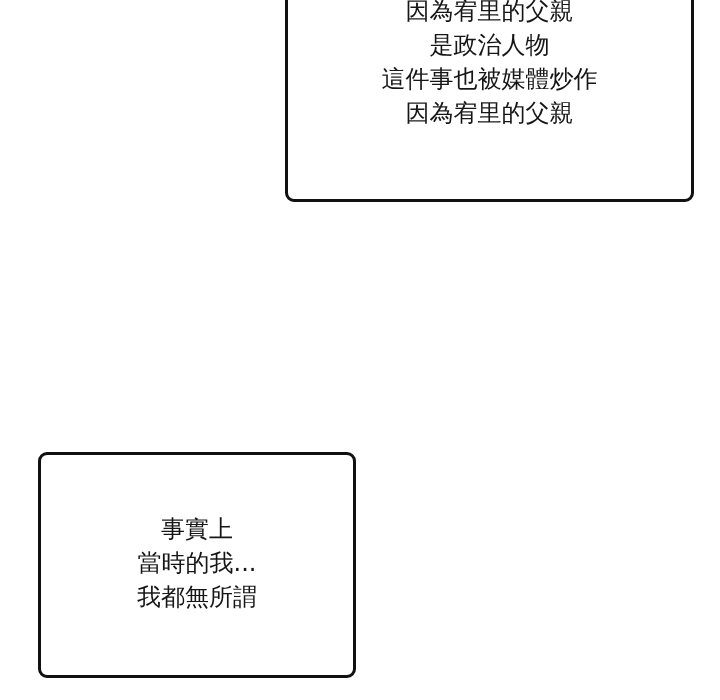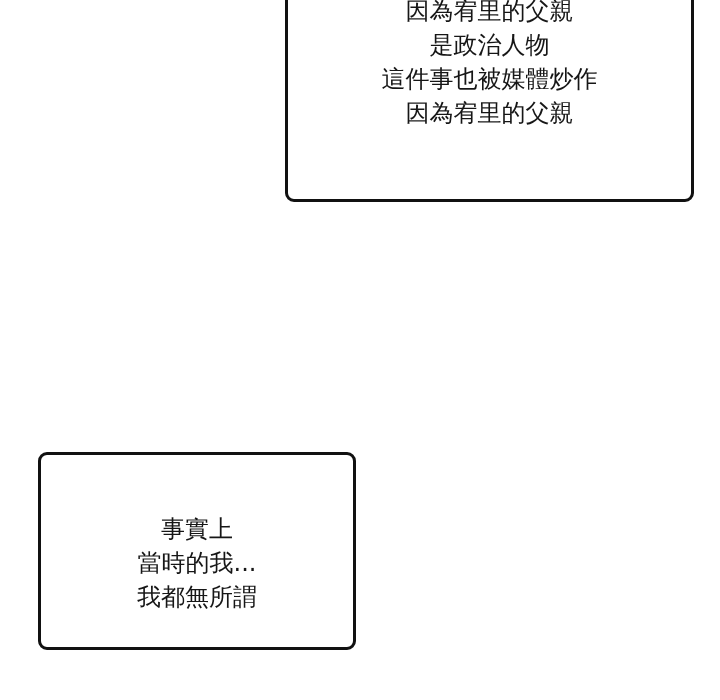--- a/index.html
+++ b/index.html
@@ -35,21 +35,21 @@
       left: 285px;
       top: -40px;
       width: 409px;
       height: 242px;
       padding-top: 31px;
     }
     .box-bottom {
       left: 38px;
       top: 452px;
       width: 318px;
-      height: 198px;
+      height: 226px;
       padding-top: 57px;
     }
     .line {
       display: block;
       white-space: nowrap;
     }
   </style>
 </head>
 <body>
 

